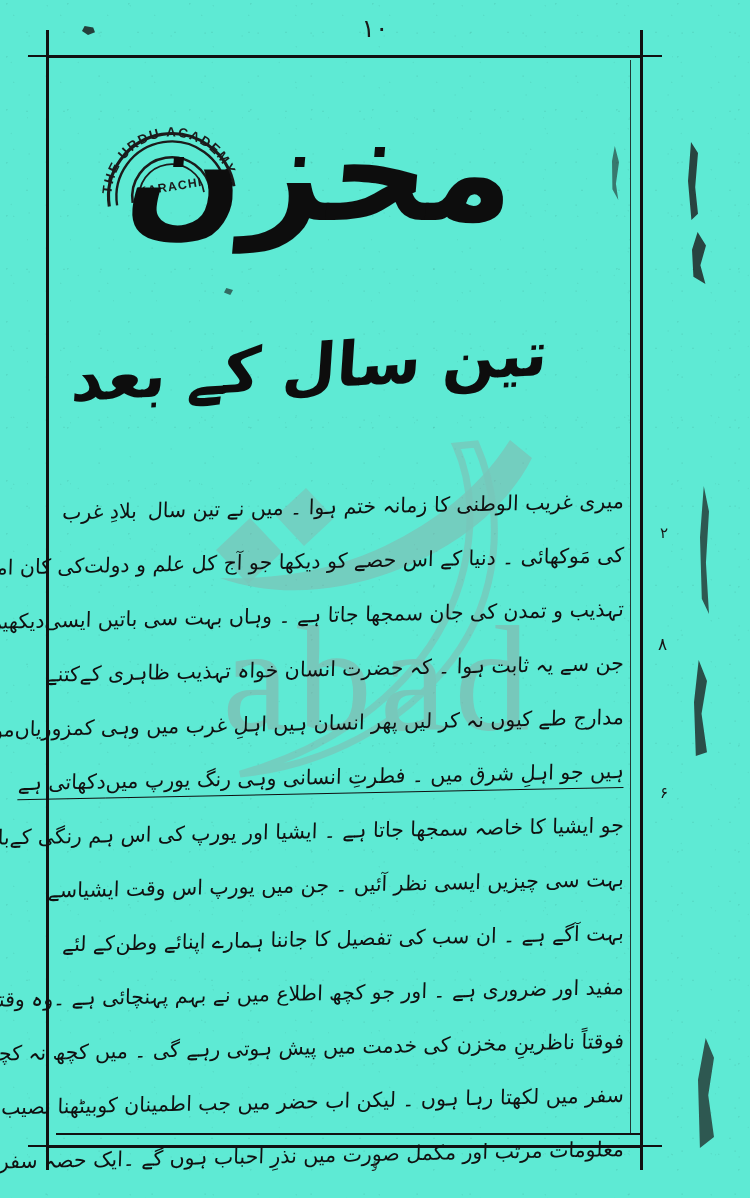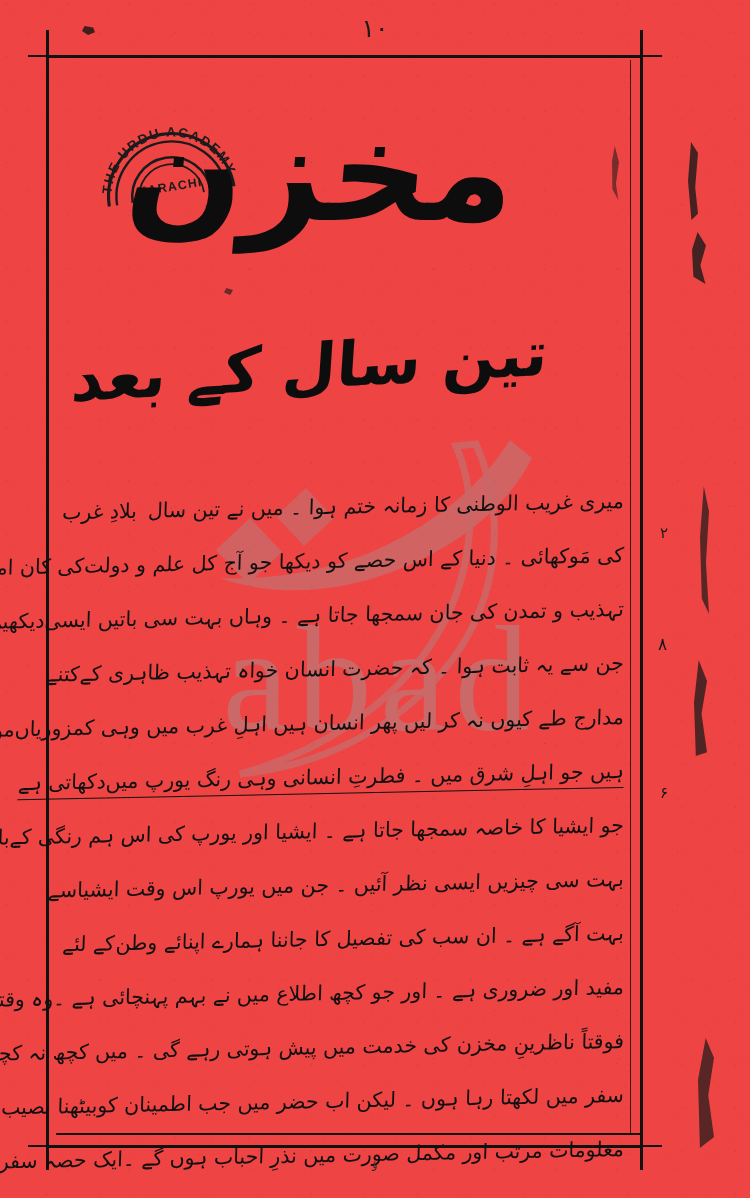--- a/index.html
+++ b/index.html
@@ -9,21 +9,21 @@
     height: 1198px;
     background: #ffffff;
     font-family: "Liberation Serif", "DejaVu Serif", serif;
     overflow: hidden;
   }
 
   #page {
     position: relative;
     width: 750px;
     height: 1198px;
-    background: #ef4444;
+    background: #5eead4;
     overflow: hidden;
   }
 
   
   .grain {
     position: absolute;
     inset: 0;
     pointer-events: none;
     opacity: .55;
     background:

